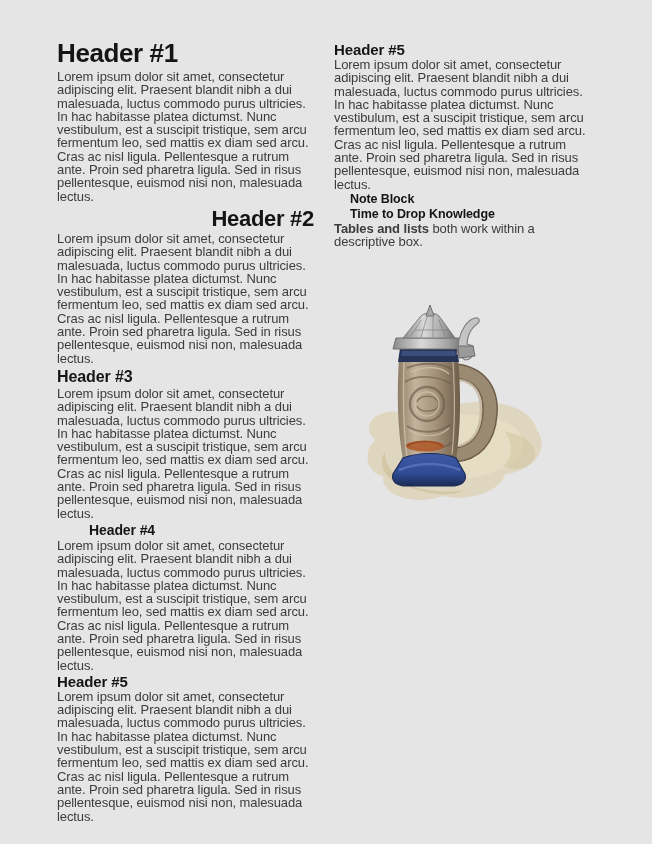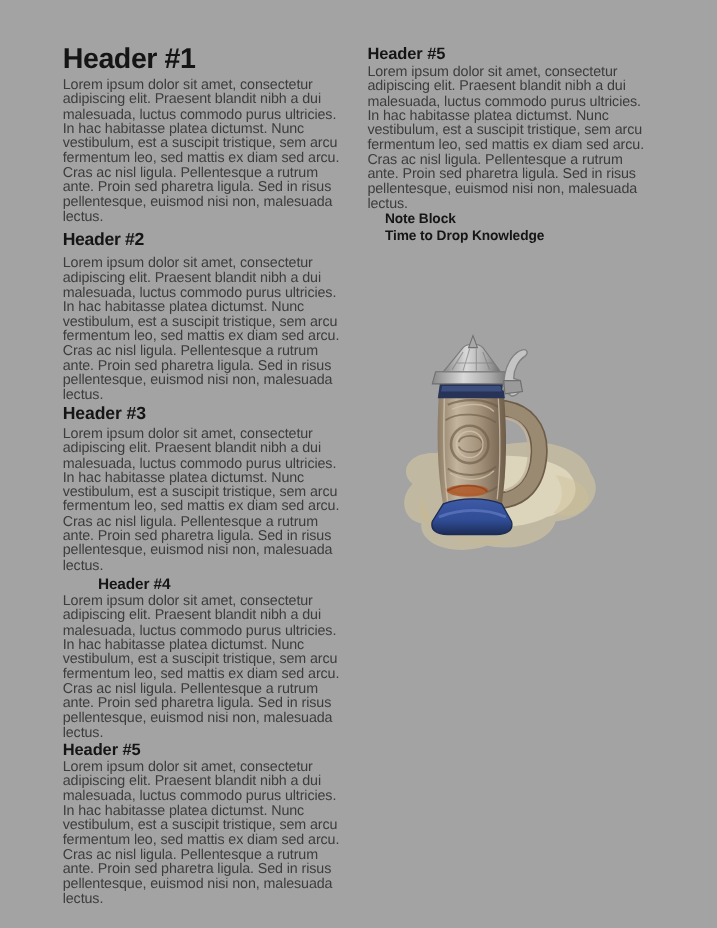--- a/index.html
+++ b/index.html
@@ -13,28 +13,28 @@
     --accent-orange:#b05c2c;
     --splash:#d8cba1; --splash-hi:#e8e1c8; --splash-dk:#c7b88d;
   }
   html,body{margin:0;padding:0;}
   body{
     width:652px;height:844px;background:#ffffff;
     font-family:"Liberation Sans", sans-serif;
     color:var(--body-color);
     -webkit-font-smoothing:antialiased;
   }
-  .page{position:relative;width:652px;height:844px;overflow:hidden;background:#a3a3a3;}
+  .page{position:relative;width:652px;height:844px;overflow:hidden;background:#e5e5e5;}
   .col{position:absolute;top:40px;font-size:13px;line-height:13.3px;letter-spacing:-0.1px;}
   .col-left{left:57px;width:257px;}
   .col-right{left:334px;width:256px;}
   .col p{margin:0 0 1px 0;}
   h1,h2,h3,h4,h5,h6{color:var(--heading-color);font-weight:bold;}
   h1{font-size:26px;line-height:27px;margin:0 0 3px 0;letter-spacing:-0.4px;}
-  h2{font-size:16px;line-height:22px;margin:5px 0 2px 0;letter-spacing:-0.3px;}
+  h2{font-size:22px;line-height:22px;margin:5px 0 2px 0;letter-spacing:-0.3px;text-align:right;}
   h3{font-size:16px;line-height:16px;margin:4px 0 2px 0;}
   h4{font-size:14px;line-height:14px;margin:3px 0 2px 0;padding-left:32px;}
   h5{font-size:15px;line-height:13px;margin:3px 0 2px 0;}
   h6{font-size:12.5px;line-height:13px;margin:2px 0 1px 16px;}
   .bold-inline{font-weight:bold;color:var(--body-color);}
   .stein-figure{position:absolute;left:355px;top:302px;width:195px;height:205px;}
 </style>
 </head>
 <body>
 
@@ -58,20 +58,21 @@
   </div>
 
   <div class="col col-right">
     <h5>Header #5</h5>
     <p>Lorem ipsum dolor sit amet, consectetur adipiscing elit. Praesent blandit nibh a dui malesuada, luctus commodo purus ultricies. In hac habitasse platea dictumst. Nunc vestibulum, est a suscipit tristique, sem arcu fermentum leo, sed mattis ex diam sed arcu. Cras ac nisl ligula. Pellentesque a rutrum ante. Proin sed pharetra ligula. Sed in risus pellentesque, euismod nisi non, malesuada lectus.</p>
 
     <h6>Note Block</h6>
 
     <h6>Time to Drop Knowledge</h6>
 
+    <p><span class="bold-inline">Tables and lists</span><span> both work within a descriptive box.</span></p>
   </div>
 
   <div class="stein-figure">
     <svg width="195" height="205" viewBox="0 0 195 205" xmlns="http://www.w3.org/2000/svg">
       <defs>
         <linearGradient id="gBody" x1="0" y1="0" x2="1" y2="0">
           <stop offset="0" stop-color="#8d7c66"></stop>
           <stop offset="0.28" stop-color="#c3b49d"></stop>
           <stop offset="0.6" stop-color="#a5937c"></stop>
           <stop offset="1" stop-color="#6e5d49"></stop>

